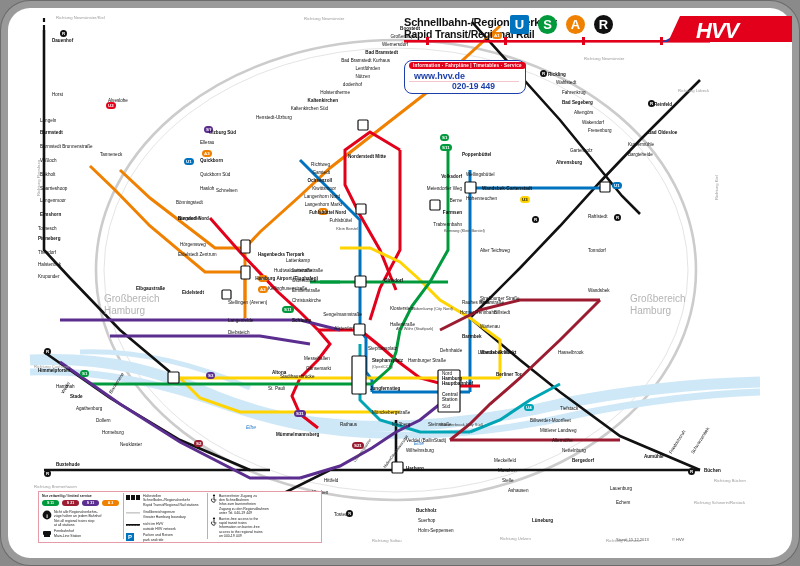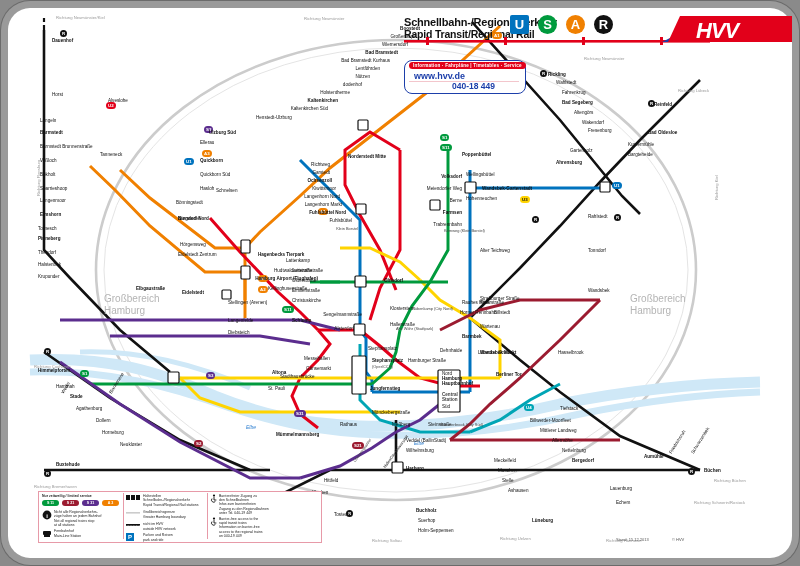--- a/index.html
+++ b/index.html
@@ -192,21 +192,21 @@
     <polygon points="20,4 132,4 132,30 8,30" fill="#e2001a"></polygon>
     <text x="36" y="26" font-family="Liberation Sans, sans-serif" font-size="22" font-weight="bold" font-style="italic" fill="#ffffff" letter-spacing="-1">HVV</text>
   </svg>
 
   <div class="infobox" style="left:404px;top:60px;width:120px;height:32px;"></div>
   <div class="infotag" style="left:409px;top:62px;">Information · Fahrpläne | Timetables · Service</div>
   <div class="infourl" style="left:414px;top:71px;">www.hvv.de</div>
   <svg width="110" height="3" style="left:409px;top:81px;">
     <rect x="0" y="0" width="110" height="0.8" fill="#f0b8c0"></rect>
   </svg>
-  <div class="infotel" style="left:452px;top:81px;">040-18 449</div>
+  <div class="infotel" style="left:452px;top:81px;">020-19 449</div>
 
   <div class="area" style="left:104px;top:293px;white-space:pre;">Großbereich
 Hamburg</div>
   <div class="area" style="left:630px;top:293px;white-space:pre;">Großbereich
 Hamburg</div>
   <div class="water" style="left:414px;top:440px;">Elbe</div>
   <div class="water" style="left:246px;top:424px;">Elbe</div>
 
   <div class="dir" style="left:56px;top:15px;">Richtung Neumünster/Kiel</div>
   <div class="dir" style="left:304px;top:16px;">Richtung Neumünster</div>

